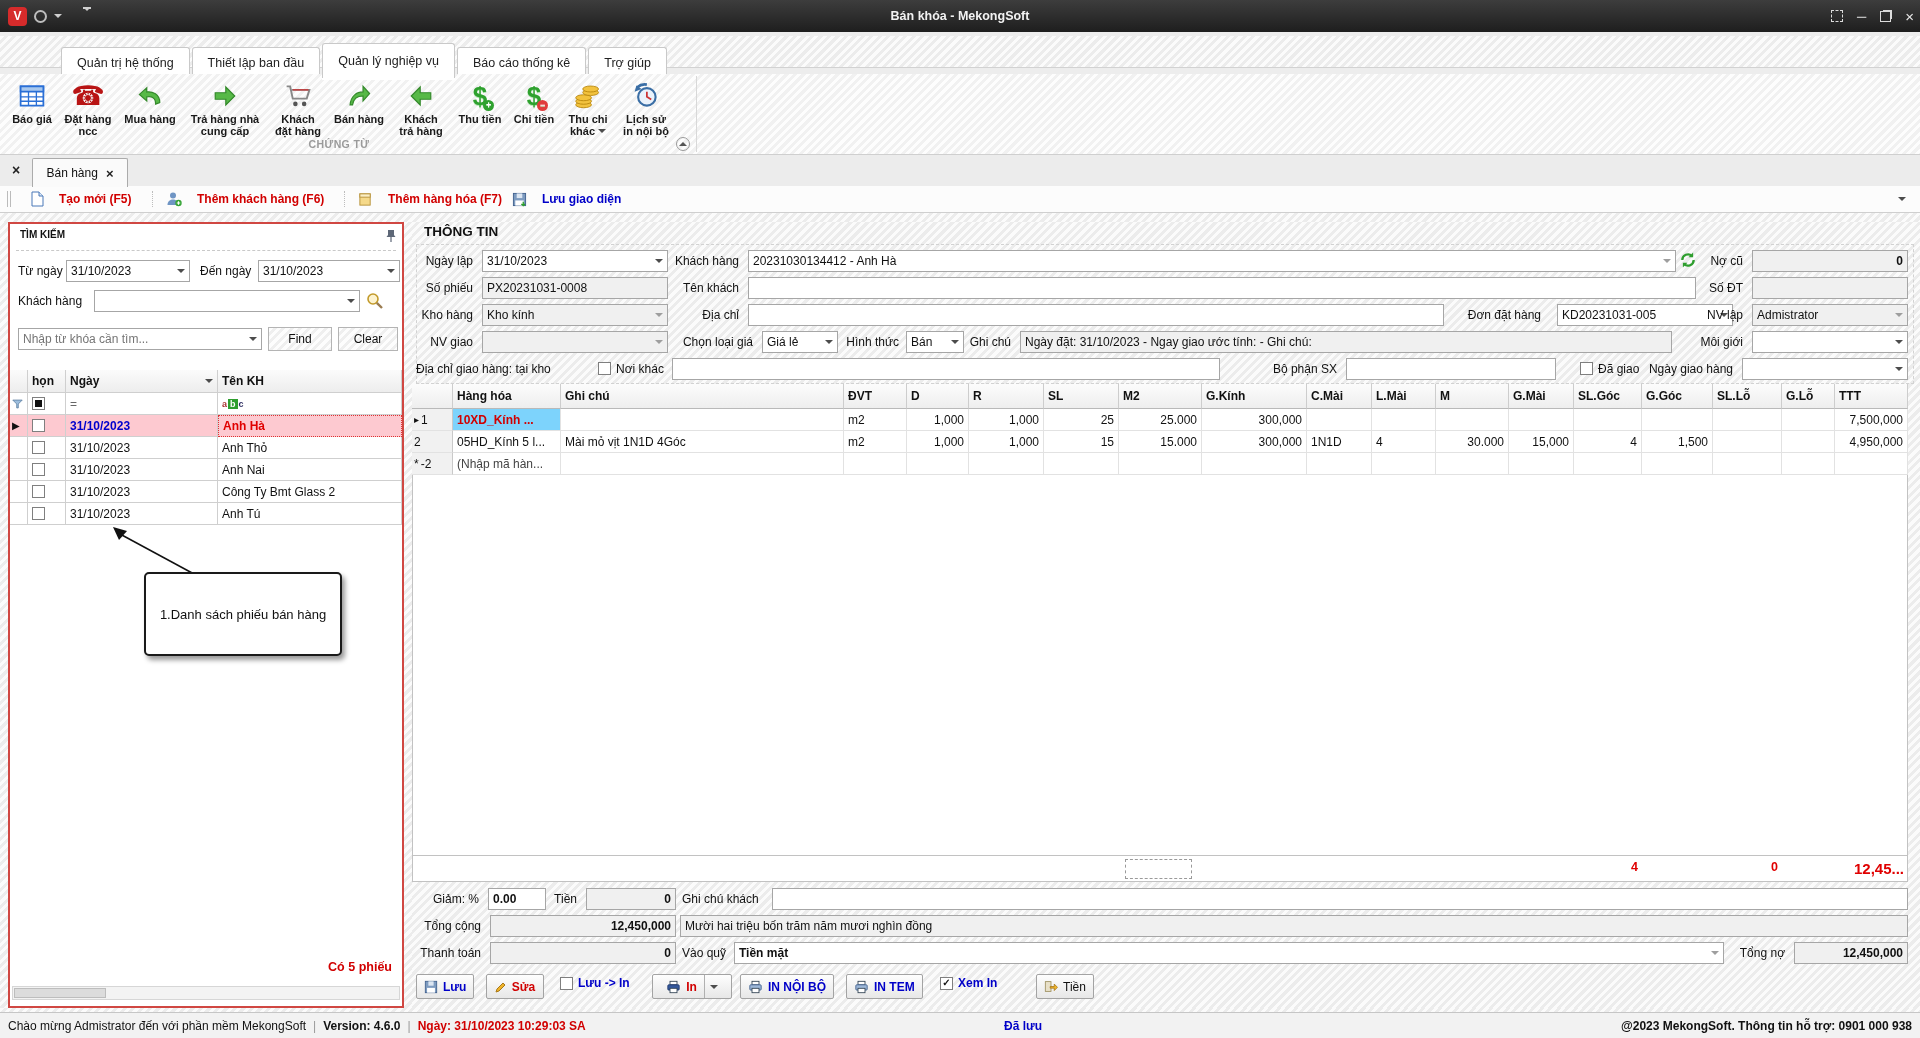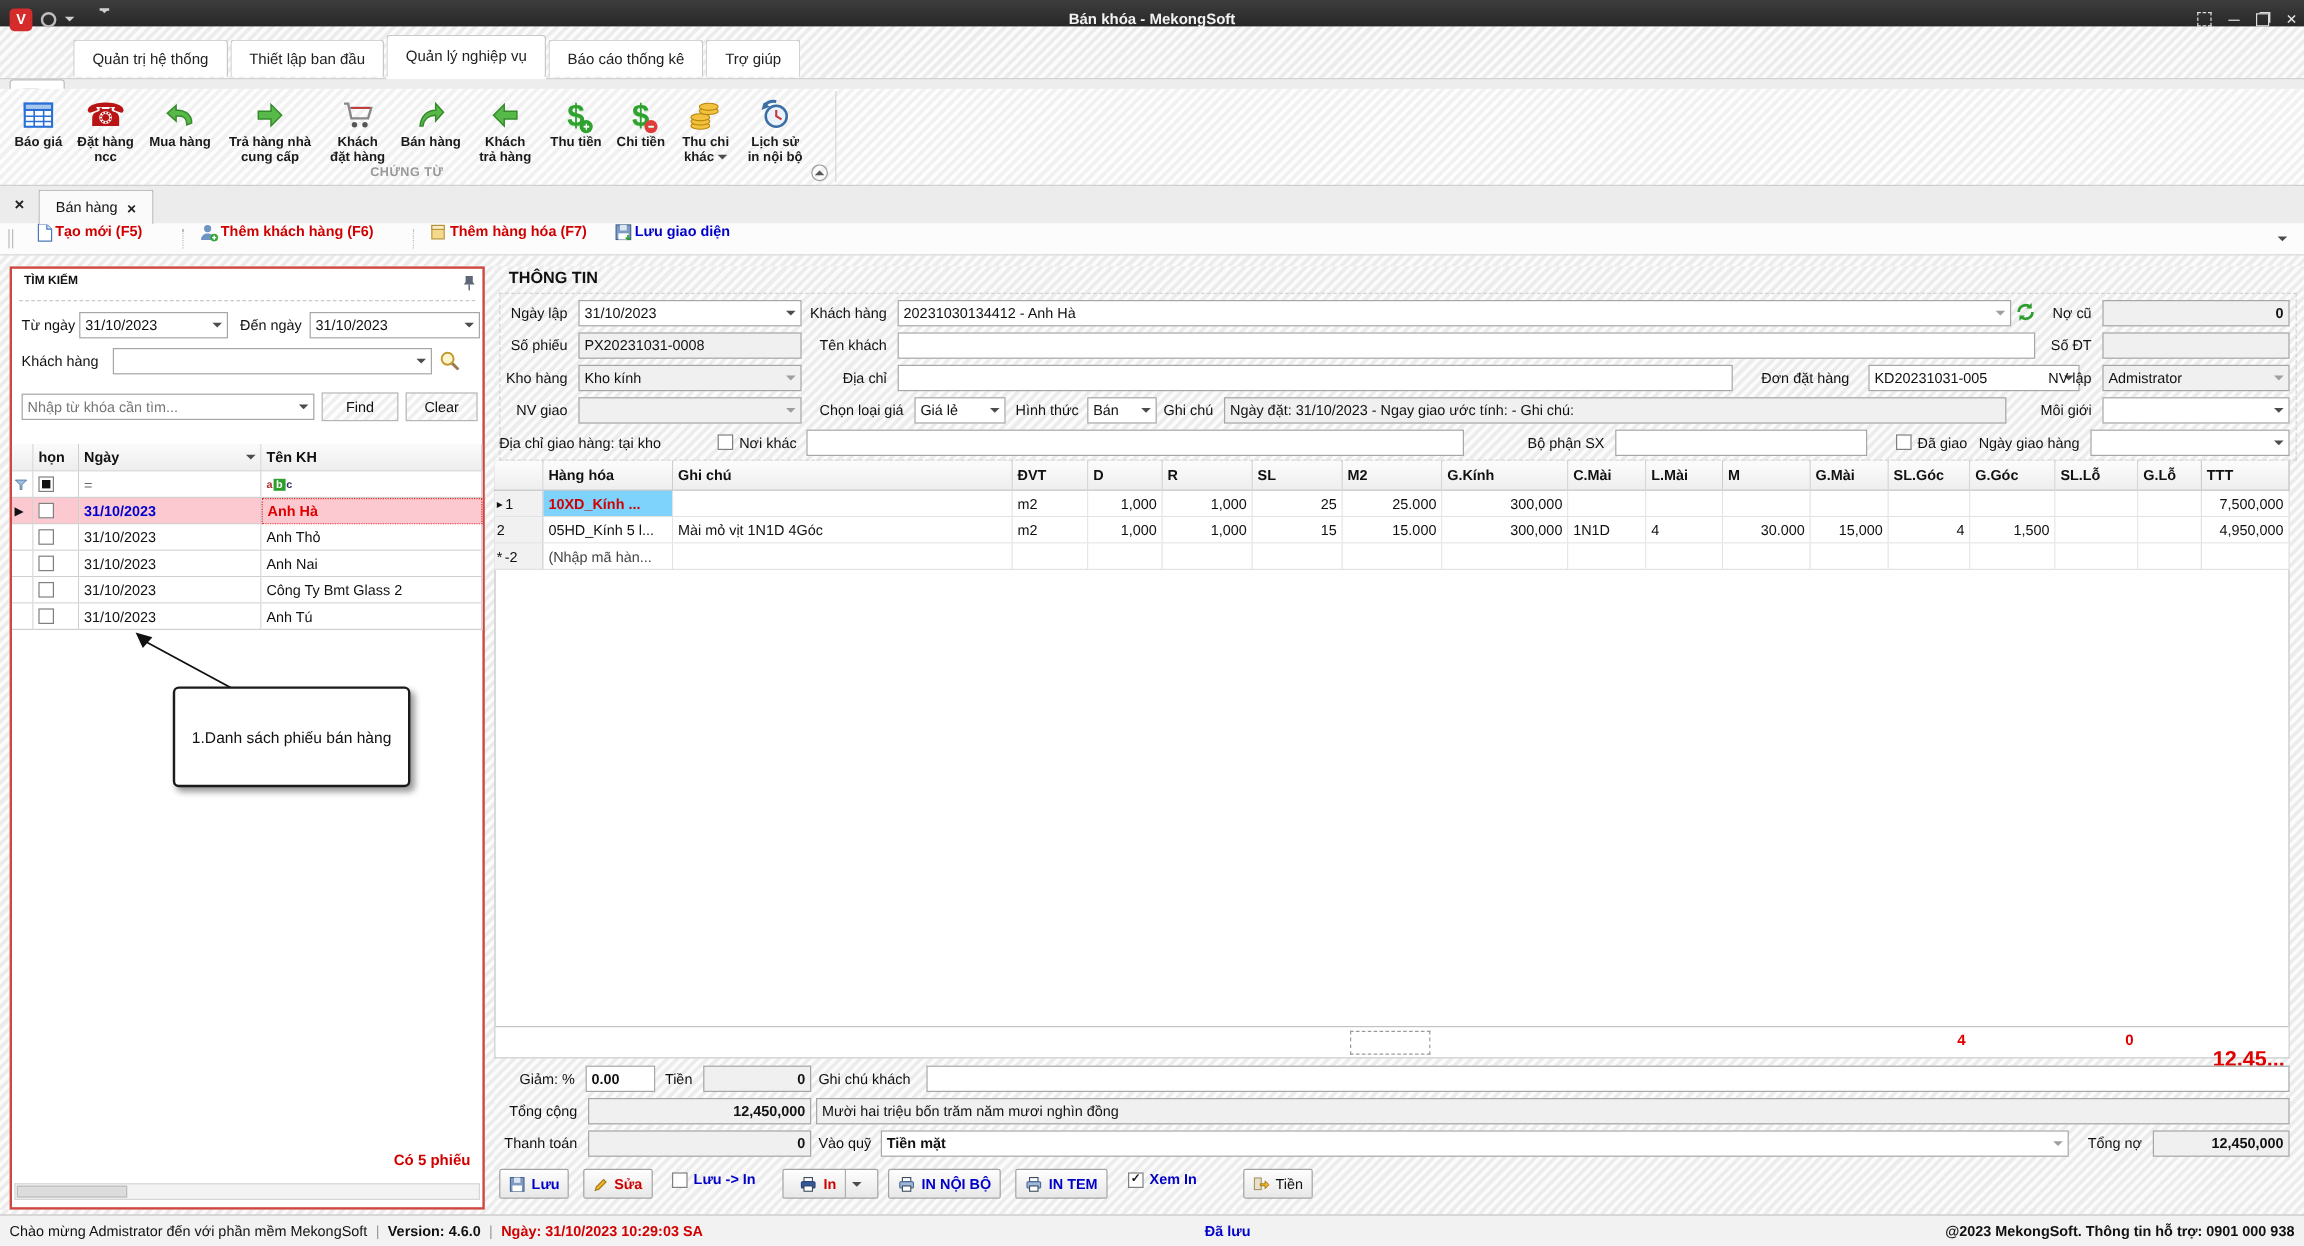--- a/index.html
+++ b/index.html
@@ -10,36 +10,36 @@
 .hatch{background:repeating-linear-gradient(135deg,#fbfbfb 0 3px,#ececec 3px 6px)}
 .flex{display:flex;align-items:center}
 .bold{font-weight:bold}
 .red{color:#d10000}
 .blue{color:#0000c8}
 
 #titlebar{left:0;top:0;width:1920px;height:32px;background:linear-gradient(#3d3d3d,#1e1e1e);color:#f2f2f2}
 #title-text{left:0;top:0;width:1920px;height:32px;display:flex;align-items:center;justify-content:center;font-weight:bold;font-size:12.5px}
 .tb-ico{display:inline-flex;align-items:center;justify-content:center;height:32px;color:#e8e8e8;font-size:13px}
 
-#tabrow{left:0;top:22px;width:1920px;height:44px;border-bottom:1px solid #d2d2d2}
+#tabrow{left:0;top:36px;width:1920px;height:32px;border-bottom:1px solid #d2d2d2}
 .rtab{height:31px;padding:0 15px;display:flex;align-items:center;background:#fff;border:1px solid #c9c9c9;border-bottom:none;border-radius:3px 3px 0 0;margin-right:2px;font-size:12.5px;color:#222}
 .rtab.active{height:35px;margin-top:-4px;font-weight:normal;box-shadow:0 2px 0 #fff;z-index:3}
 #appbtn{left:8px;top:44px;width:46px;height:26px;background:#fff;border:1px solid #bdbdbd;border-radius:3px;display:flex;align-items:center;justify-content:center;gap:4px}
 #ribbon{left:0;top:74px;width:1920px;height:81px;background:repeating-linear-gradient(135deg,#fdfdfd 0 3px,#f1f1f1 3px 6px);border-bottom:1px solid #cfcfcf}
 .rb{display:flex;flex-direction:column;align-items:center;padding:2px 3px 0 3px;height:62px}
 .rb .ric{height:34px;display:flex;align-items:center;justify-content:center}
 .rb .rl{font-size:11px;font-weight:bold;line-height:12px;text-align:center;color:#1a1a1a;white-space:nowrap}
 .grpcap{color:#9a9a9a;font-weight:bold;font-size:10.5px;text-align:center;letter-spacing:.4px}
 .dollar{font-size:26px;font-weight:bold;color:#2ea12e;line-height:26px;position:relative;text-shadow:0 1px 0 #b7e3b7}
 .badge{position:absolute;right:-7px;bottom:-2px;width:11px;height:11px;border-radius:50%;font-size:9px;line-height:11px;text-align:center;color:#fff;font-weight:bold}
 
 #docrow{left:0;top:155px;width:1920px;height:31px;background:#ececec}
 #doctab{left:32px;top:158px;width:96px;height:29px;background:#fafafa;border:1px solid #ababab;border-bottom:none;border-radius:2px 2px 0 0;display:flex;align-items:center;justify-content:center;gap:8px;z-index:2}
 #actionbar{left:0;top:186px;width:1920px;height:27px;background:#fcfcfc;border-bottom:1px solid #cfcfcf}
-.ab-item{position:absolute;top:0;height:26px;display:flex;gap:2px;font-weight:bold}
+.ab-item{position:absolute;top:0;height:26px;display:flex;align-items:center;gap:15px;font-weight:bold}
 .ab-sep{position:absolute;top:5px;height:16px;border-left:1px dotted #bdbdbd}
 
 .lbl{position:absolute;height:22px;display:flex;align-items:center;justify-content:flex-end;padding-right:5px;white-space:nowrap}
 .lbl.left{justify-content:flex-start;padding-right:0}
 .fld{position:absolute;height:22px;border:1px solid #a6a6a6;background:#fff;display:flex;align-items:center;padding:0 4px;white-space:nowrap;overflow:hidden}
 .fld.ro{background:#f0f0f0}
 .fld.num{justify-content:flex-end}
 .car{width:0;height:0;border-left:4px solid transparent;border-right:4px solid transparent;border-top:4px solid #4c4c4c;flex:none;margin-left:auto}
 .car.dim{border-top-color:#9e9e9e}
 .cb{width:13px;height:13px;border:1px solid #7f7f7f;background:#fff;flex:none;display:flex;align-items:center;justify-content:center;font-size:10px;line-height:10px}
@@ -618,21 +618,21 @@
     <div class="gc w14"></div>
     <div class="gc w15"></div>
     <div class="gc w16"></div>
     <div class="gc w17"></div>
   </div>
 
   <div class="abs" style="left:413px;top:855px;width:1494px;height:26px;background:#fff;border-top:1px solid #c2c2c2">
     <div class="abs" style="left:712px;top:3px;width:67px;height:20px;background:#fff;border:1px dashed #9a9a9a"></div>
     <div class="abs bold" style="left:1162px;top:4px;width:63px;text-align:right;color:#e00000;font-size:12.5px">4</div>
     <div class="abs bold" style="left:1301px;top:4px;width:64px;text-align:right;color:#e00000;font-size:12.5px">0</div>
-    <div class="abs bold" style="left:1423px;top:16px;width:68px;text-align:right;color:#e00000;font-size:18px">12,45...</div>
+    <div class="abs bold" style="left:1423px;top:4px;width:68px;text-align:right;color:#e00000;font-size:15px">12,45...</div>
   </div>
 
   <div class="lbl" style="left:416px;top:888px;width:68px">Giảm: %</div>
   <div class="fld bold" style="left:488px;top:888px;width:58px">
       <span>0.00</span>
     </div>
   <div class="lbl" style="left:548px;top:888px;width:34px">Tiền</div>
   <div class="fld ro num bold" style="left:586px;top:888px;width:90px">
       <span>0</span>
     </div>

